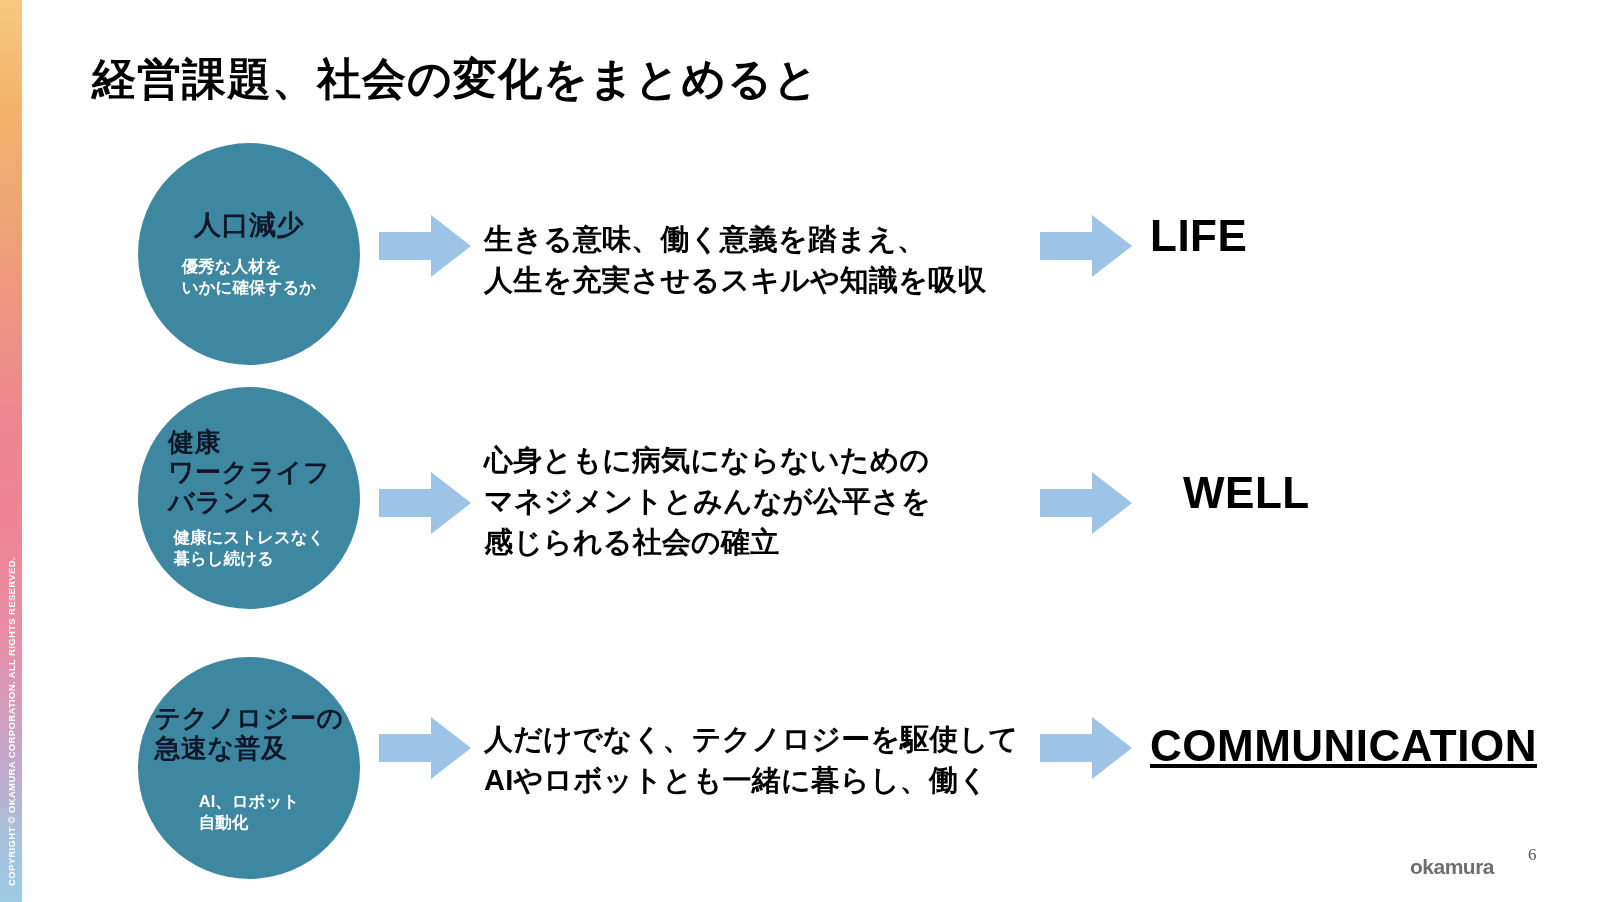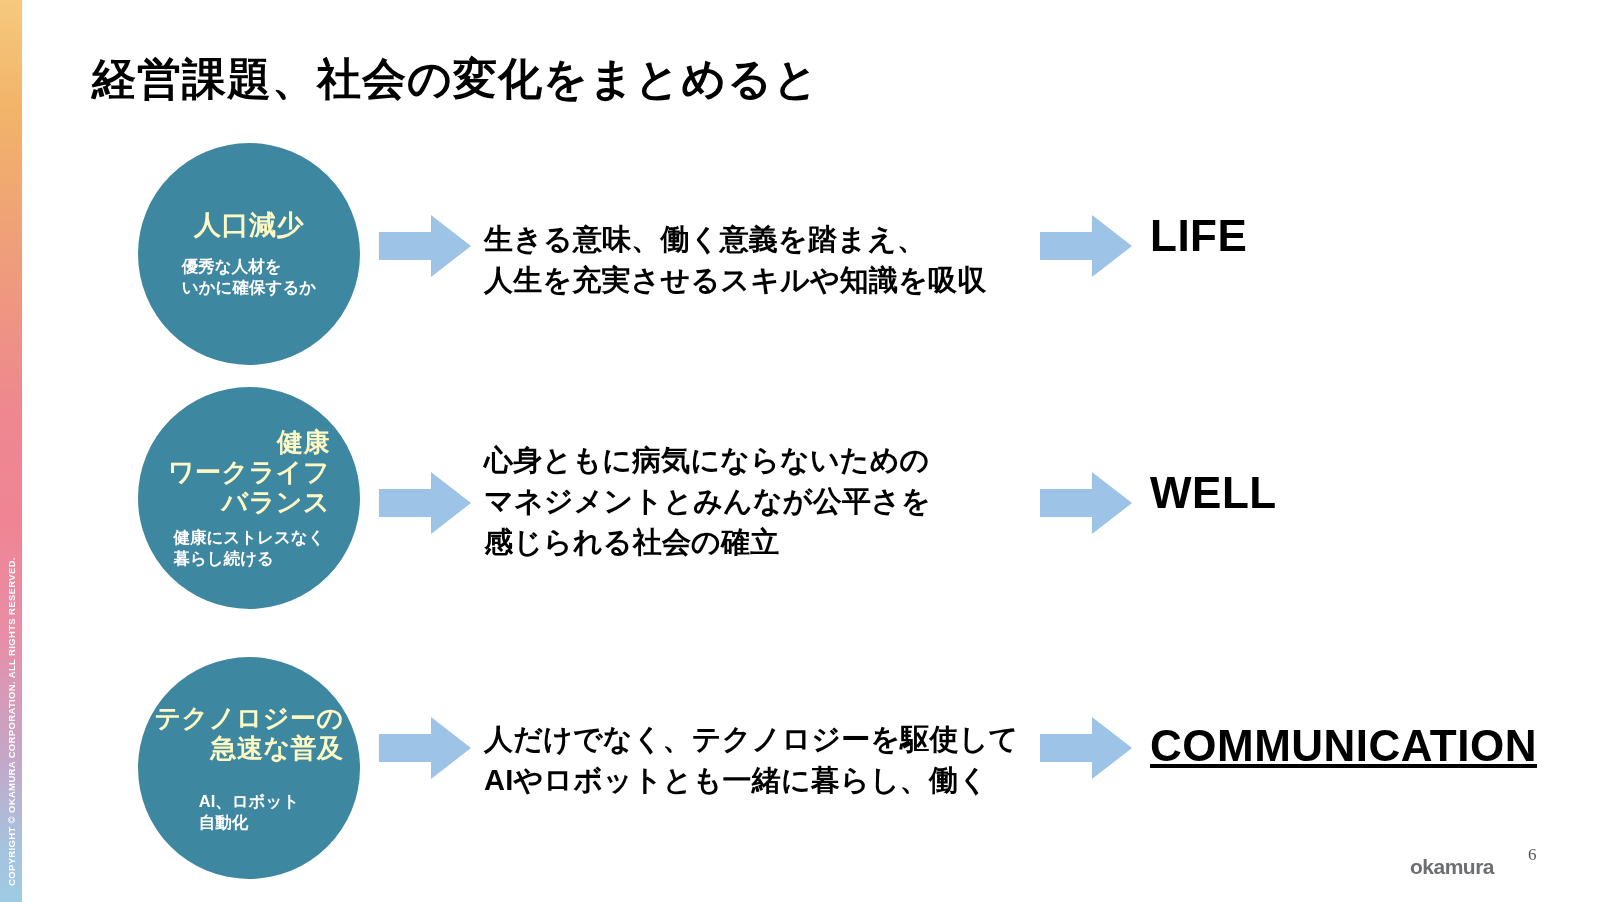--- a/index.html
+++ b/index.html
@@ -96,25 +96,25 @@
     border-radius: 50%;
     background: #3e87a0;
     display: flex;
     flex-direction: column;
     align-items: center;
     justify-content: center;
     box-sizing: border-box;
     padding: 0 6px;
   }
   .circle-head {
-    color: #fef9c3;
+    color: #0f172a;
     font-weight: 700;
     font-size: 27px;
     line-height: 1.16;
-    text-align: right;
+    text-align: left;
     letter-spacing: 0.5px;
     white-space: pre-line;
   }
   .circle-sub {
     color: #ffffff;
     font-weight: 700;
     font-size: 16.5px;
     line-height: 1.28;
     text-align: left;
     margin-top: 14px;
@@ -167,21 +167,21 @@
     position: absolute;
     left: 1150px;
     color: #000000;
     font-weight: 700;
     font-size: 44px;
     letter-spacing: 0.5px;
     white-space: nowrap;
     font-family: "Liberation Sans", sans-serif;
   }
   .row-1 .keyword { top: 68px; }
-  .row-2 .keyword { top: 81px; }
+  .row-2 .keyword { top: 81px; margin-left: 33px; }
   .row-3 .keyword { top: 64px; text-decoration: underline; }
 
   
   .logo {
     position: absolute;
     left: 1410px;
     top: 855px;
     font-size: 21px;
     font-weight: 700;
     color: #6d6e71;

